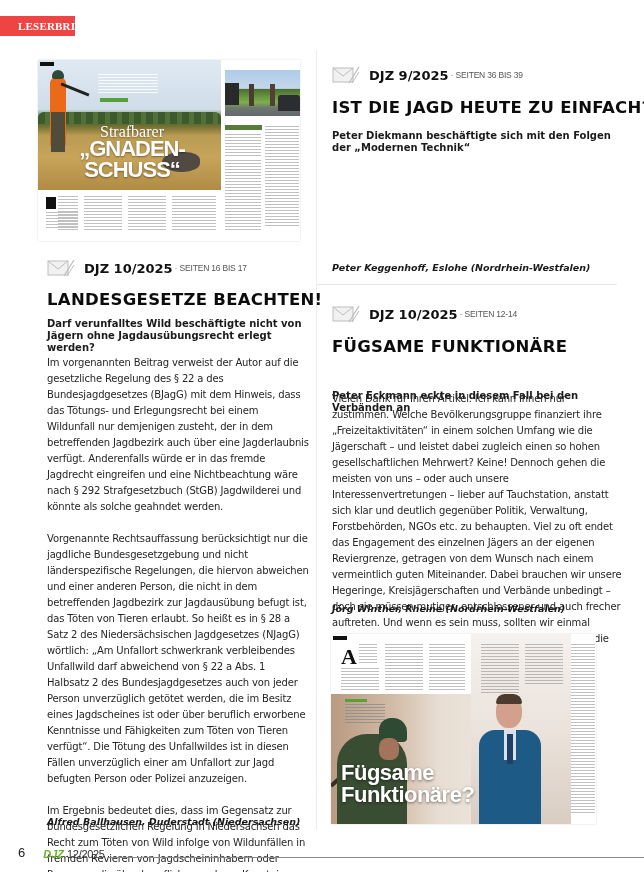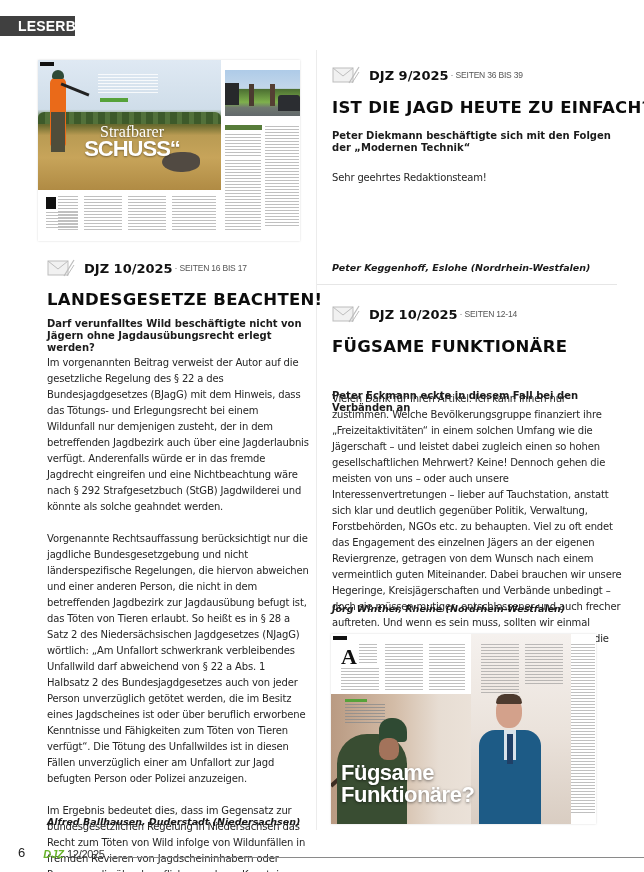--- a/index.html
+++ b/index.html
@@ -1,23 +1,23 @@
 <!DOCTYPE html>
 <html><head>
 <meta charset="utf-8">
 <style>
   * { box-sizing: border-box; margin: 0; padding: 0; }
   html, body { width: 644px; height: 872px; background: #ffffff; overflow: hidden; }
   body { position: relative; font-family: "Liberation Sans", sans-serif; color: #1a1a1a; }
 
   .section-tag {
     position: absolute; left: 0; top: 16px; width: 75px; height: 20px;
-    background: #404040; color: #fff;
-    font-family: Liberation Sans, sans-serif; font-weight: bold;
-    font-size: 14px; letter-spacing: 0.2px; line-height: 20px;
+    background: #ef4444; color: #fff;
+    font-family: Liberation Serif, serif; font-weight: bold;
+    font-size: 11px; letter-spacing: 0.2px; line-height: 20px;
     padding-left: 18px; transform-origin: left; font-stretch: condensed;
   }
 
   .divider-v { position: absolute; left: 316px; top: 50px; width: 1px; height: 780px; background: #ececec; }
   .divider-h { position: absolute; left: 317px; top: 284px; width: 300px; height: 1px; background: #e6e6e6; }
 
   
   .thumb { position: absolute; overflow: hidden; background: #f3f3f3; box-shadow: 0 0 2px rgba(0,0,0,0.15); }
   .thumb1 { left: 38px; top: 60px; width: 262px; height: 181px; background: #fff; }
   .t1-left { position: absolute; left: 0; top: 0; width: 183px; height: 130px;
@@ -103,20 +103,21 @@
   <div class="t1-left">
     <div class="trees"></div>
     <div class="t1-hunter"></div>
     <div class="t1-gun"></div>
     <div class="t1-boar"></div>
     <div class="t1-tag"></div>
     <div class="t1-sub"></div>
     <div class="t1-green"></div>
     <div class="t1-title">
       <span class="s1">Strafbarer</span>
+      <span class="s2">„GNADEN-</span>
       <span class="s2">SCHUSS“</span>
     </div>
   </div>
   <div class="t1-right">
     <div class="car"></div>
       <div class="car2"></div>
       <div class="p1"></div>
       <div class="p2"></div>
   </div>
   <div class="t1-greenbar"></div>
@@ -138,21 +139,20 @@
     <line x1="17" y1="17" x2="27" y2="1" stroke="#bdbdbd" stroke-width="1.2"></line>
     <line x1="20" y1="17" x2="27" y2="6" stroke="#bdbdbd" stroke-width="1"></line>
   </svg>
   <span class="issue">DJZ 9/2025</span>
   <span class="sep">·</span>
   <span class="pages">SEITEN 36 BIS 39</span>
 </div>
 <h2 class="headline" style="left:332px;top:98px;">IST DIE JAGD HEUTE ZU EINFACH?</h2>
 <div class="lead" style="left:332px;top:130px;width:280px;">Peter Diekmann beschäftigte sich mit den Folgen der „Modernen Technik“</div>
 <div class="body" style="left:332px;top:170px;width:290px;">
-  <p>Sehr geehrtes Redaktionsteam!</p>
 </div>
 <div class="sig" style="left:332px;top:262px;">Peter Keggenhoff, Eslohe (Nordrhein-Westfalen)</div>
 
 <div class="meta" style="left:47px;top:259px;">
   <svg class="mail-icon" viewBox="0 0 28 18">
     <rect x="1" y="2" width="20" height="14" fill="#f1f1f1" stroke="#bdbdbd" stroke-width="1"></rect>
     <polyline points="1,2 11,10 21,2" fill="none" stroke="#bdbdbd" stroke-width="1"></polyline>
     <line x1="17" y1="17" x2="27" y2="1" stroke="#bdbdbd" stroke-width="1.2"></line>
     <line x1="20" y1="17" x2="27" y2="6" stroke="#bdbdbd" stroke-width="1"></line>
   </svg>

